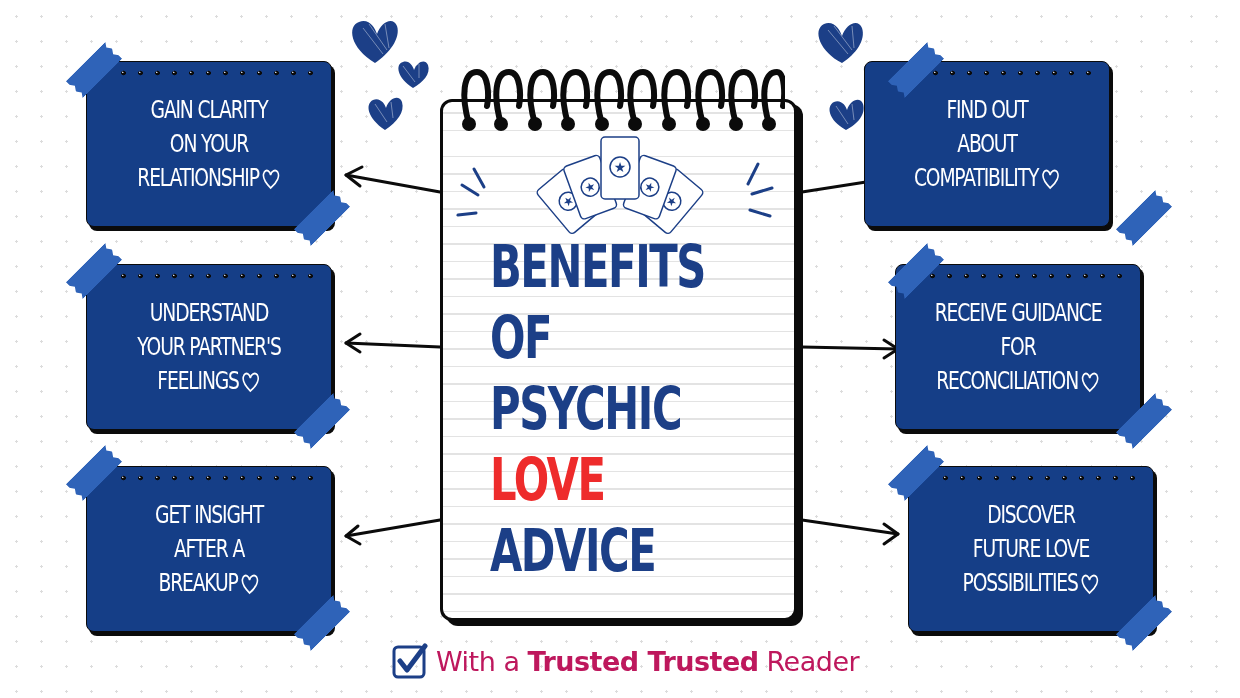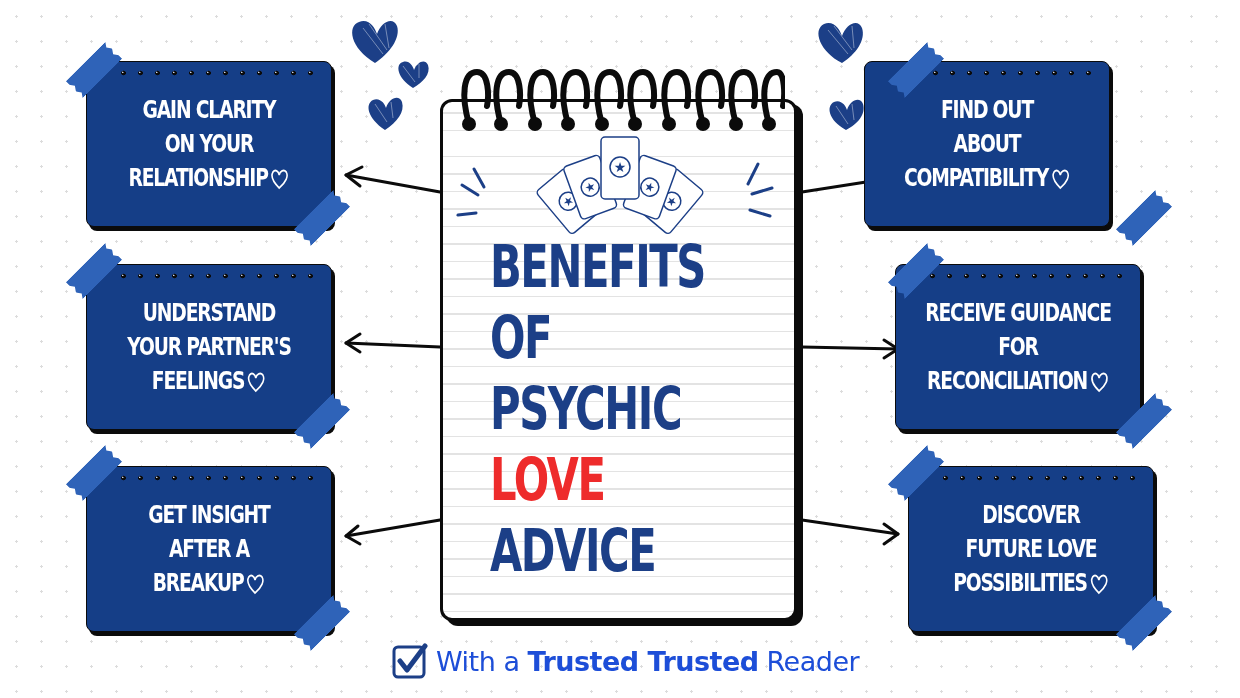--- a/index.html
+++ b/index.html
@@ -24,21 +24,21 @@
     background-size: 17px 6px; background-repeat: repeat-x;
   }
   .card .holes::after {
     content: ""; position: absolute; inset: 0;
     background-image: radial-gradient(circle at 45% 40%, #cfd6e6 0.7px, transparent 1px);
     background-size: 17px 6px; background-repeat: repeat-x;
   }
   .card .text {
     position: absolute; left: 0; right: 0; top: 50%; transform: translateY(-50%);
     text-align: center; color: #ffffff;
-    font-family: "DejaVu Sans", sans-serif; font-weight: bold;
+    font-family: "DejaVu Sans", sans-serif; font-weight: normal;
     font-size: 24px; line-height: 34px; letter-spacing: -1.5px;
     transform-origin: center;
   }
   .card .text span.line { display: block; transform: scaleX(0.78); }
   .heart-outline { display: inline-block; vertical-align: middle; margin-left: 2px; }
   .tape {
     position: absolute; width: 56px; height: 24px; background: #2f63b8;
     clip-path: polygon(0 0, 100% 0, 94% 20%, 100% 40%, 94% 60%, 100% 80%, 100% 100%, 0 100%, 6% 80%, 0 60%, 6% 40%, 0 20%);
   }
   .tape.tl { transform: rotate(-45deg); }
@@ -55,21 +55,21 @@
   .title {
     position: absolute; left: 440px; width: 357px; top: 232px; 
     font-family: "DejaVu Sans", sans-serif; font-weight: bold;
     font-size: 58px; line-height: 71px; color: #1c3f87; letter-spacing: -2px;
   }
   .title .tline { display: block; transform: scaleX(0.72); }
   .title .love { color: #ee2b2b; }
   .footer {
     position: absolute; left: 392px; top: 641px; height: 40px;
     display: flex; align-items: center; gap: 8px;
-    font-family: "DejaVu Sans", sans-serif; font-size: 27px; color: #1d4ed8;
+    font-family: "DejaVu Sans", sans-serif; font-size: 27px; color: #be185d;
     letter-spacing: -0.5px;
   }
   .footer b { font-weight: bold; }
   .abs { position: absolute; }
 </style>
 </head>
 <body>
 
 <svg class="abs" style="left:345px;top:8px" width="100" height="125">
   <g fill="#1c3f87">

